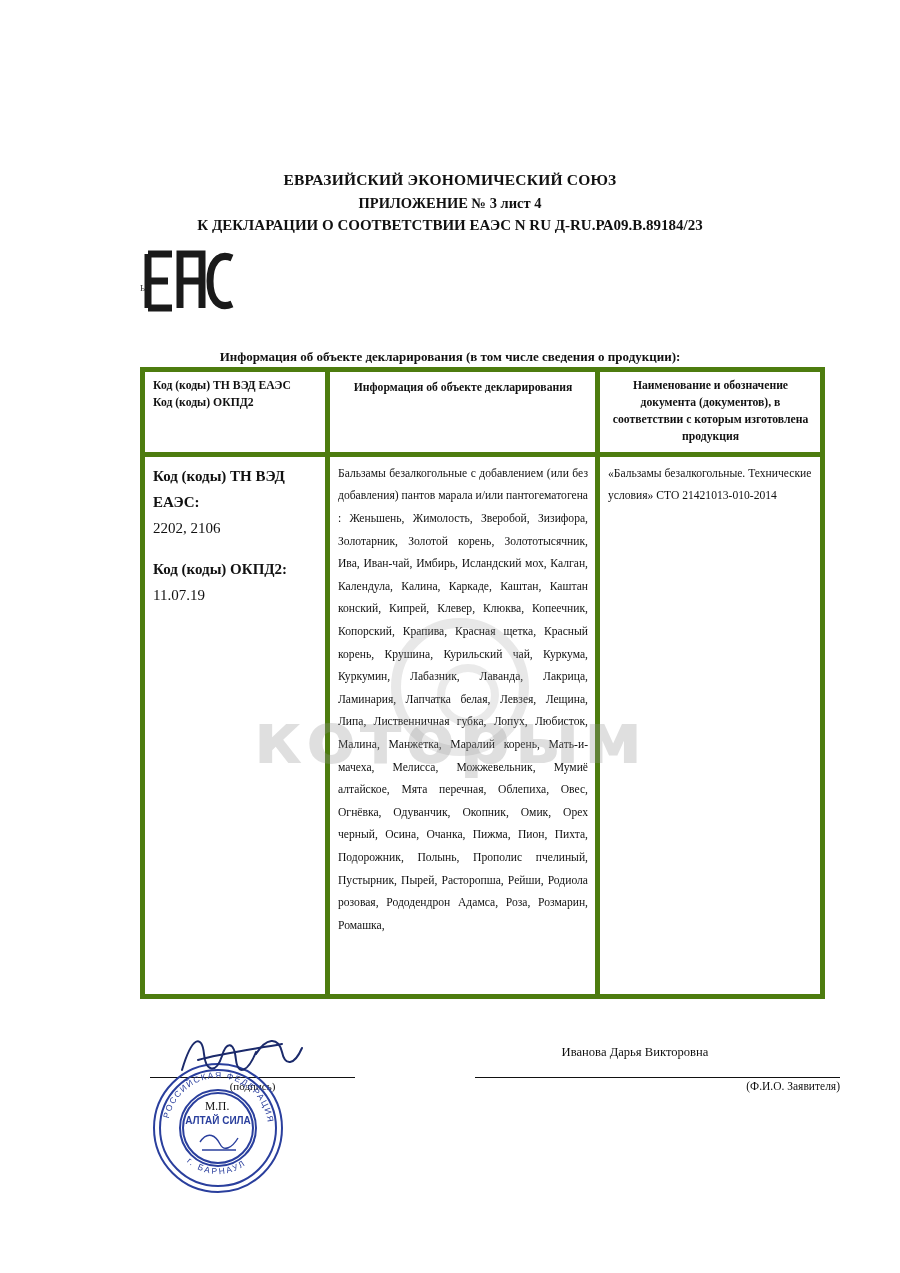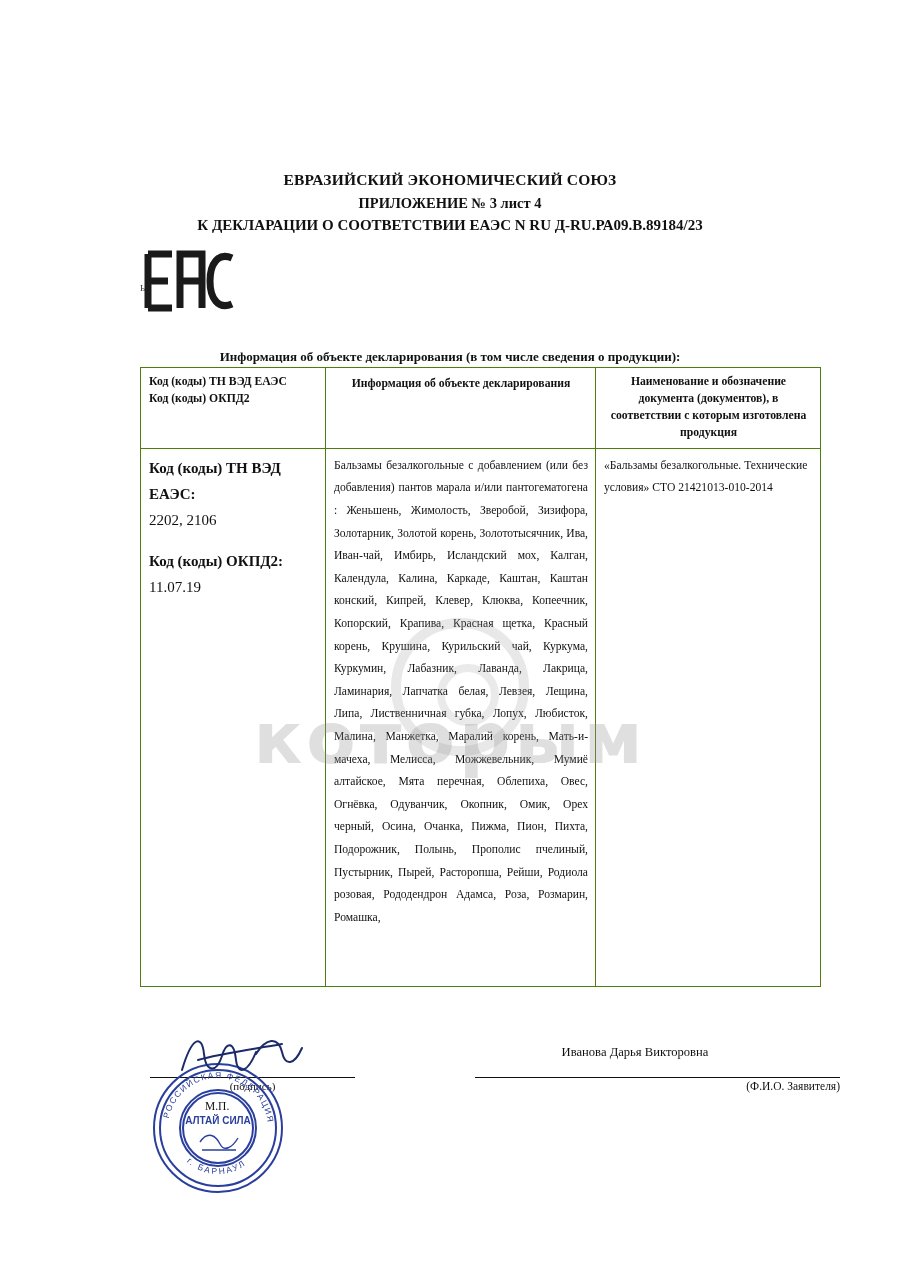--- a/index.html
+++ b/index.html
@@ -73,21 +73,21 @@
   
   .doc-table {
     position: absolute;
     left: 140px;
     top: 367px;
     width: 620px;
     border-collapse: collapse;
     table-layout: fixed;
   }
   .doc-table td, .doc-table th {
-    border: 1px solid #4d7c0f;
+    border: 5px solid #4d7c0f;
     vertical-align: top;
     padding: 6px 7px 6px 8px;
   }
   .col1 { width: 185px; }
   .col2 { width: 270px; }
   .col3 { width: 225px; }
 
   .th-cell {
     font-weight: bold;
     font-size: 11.7px;

